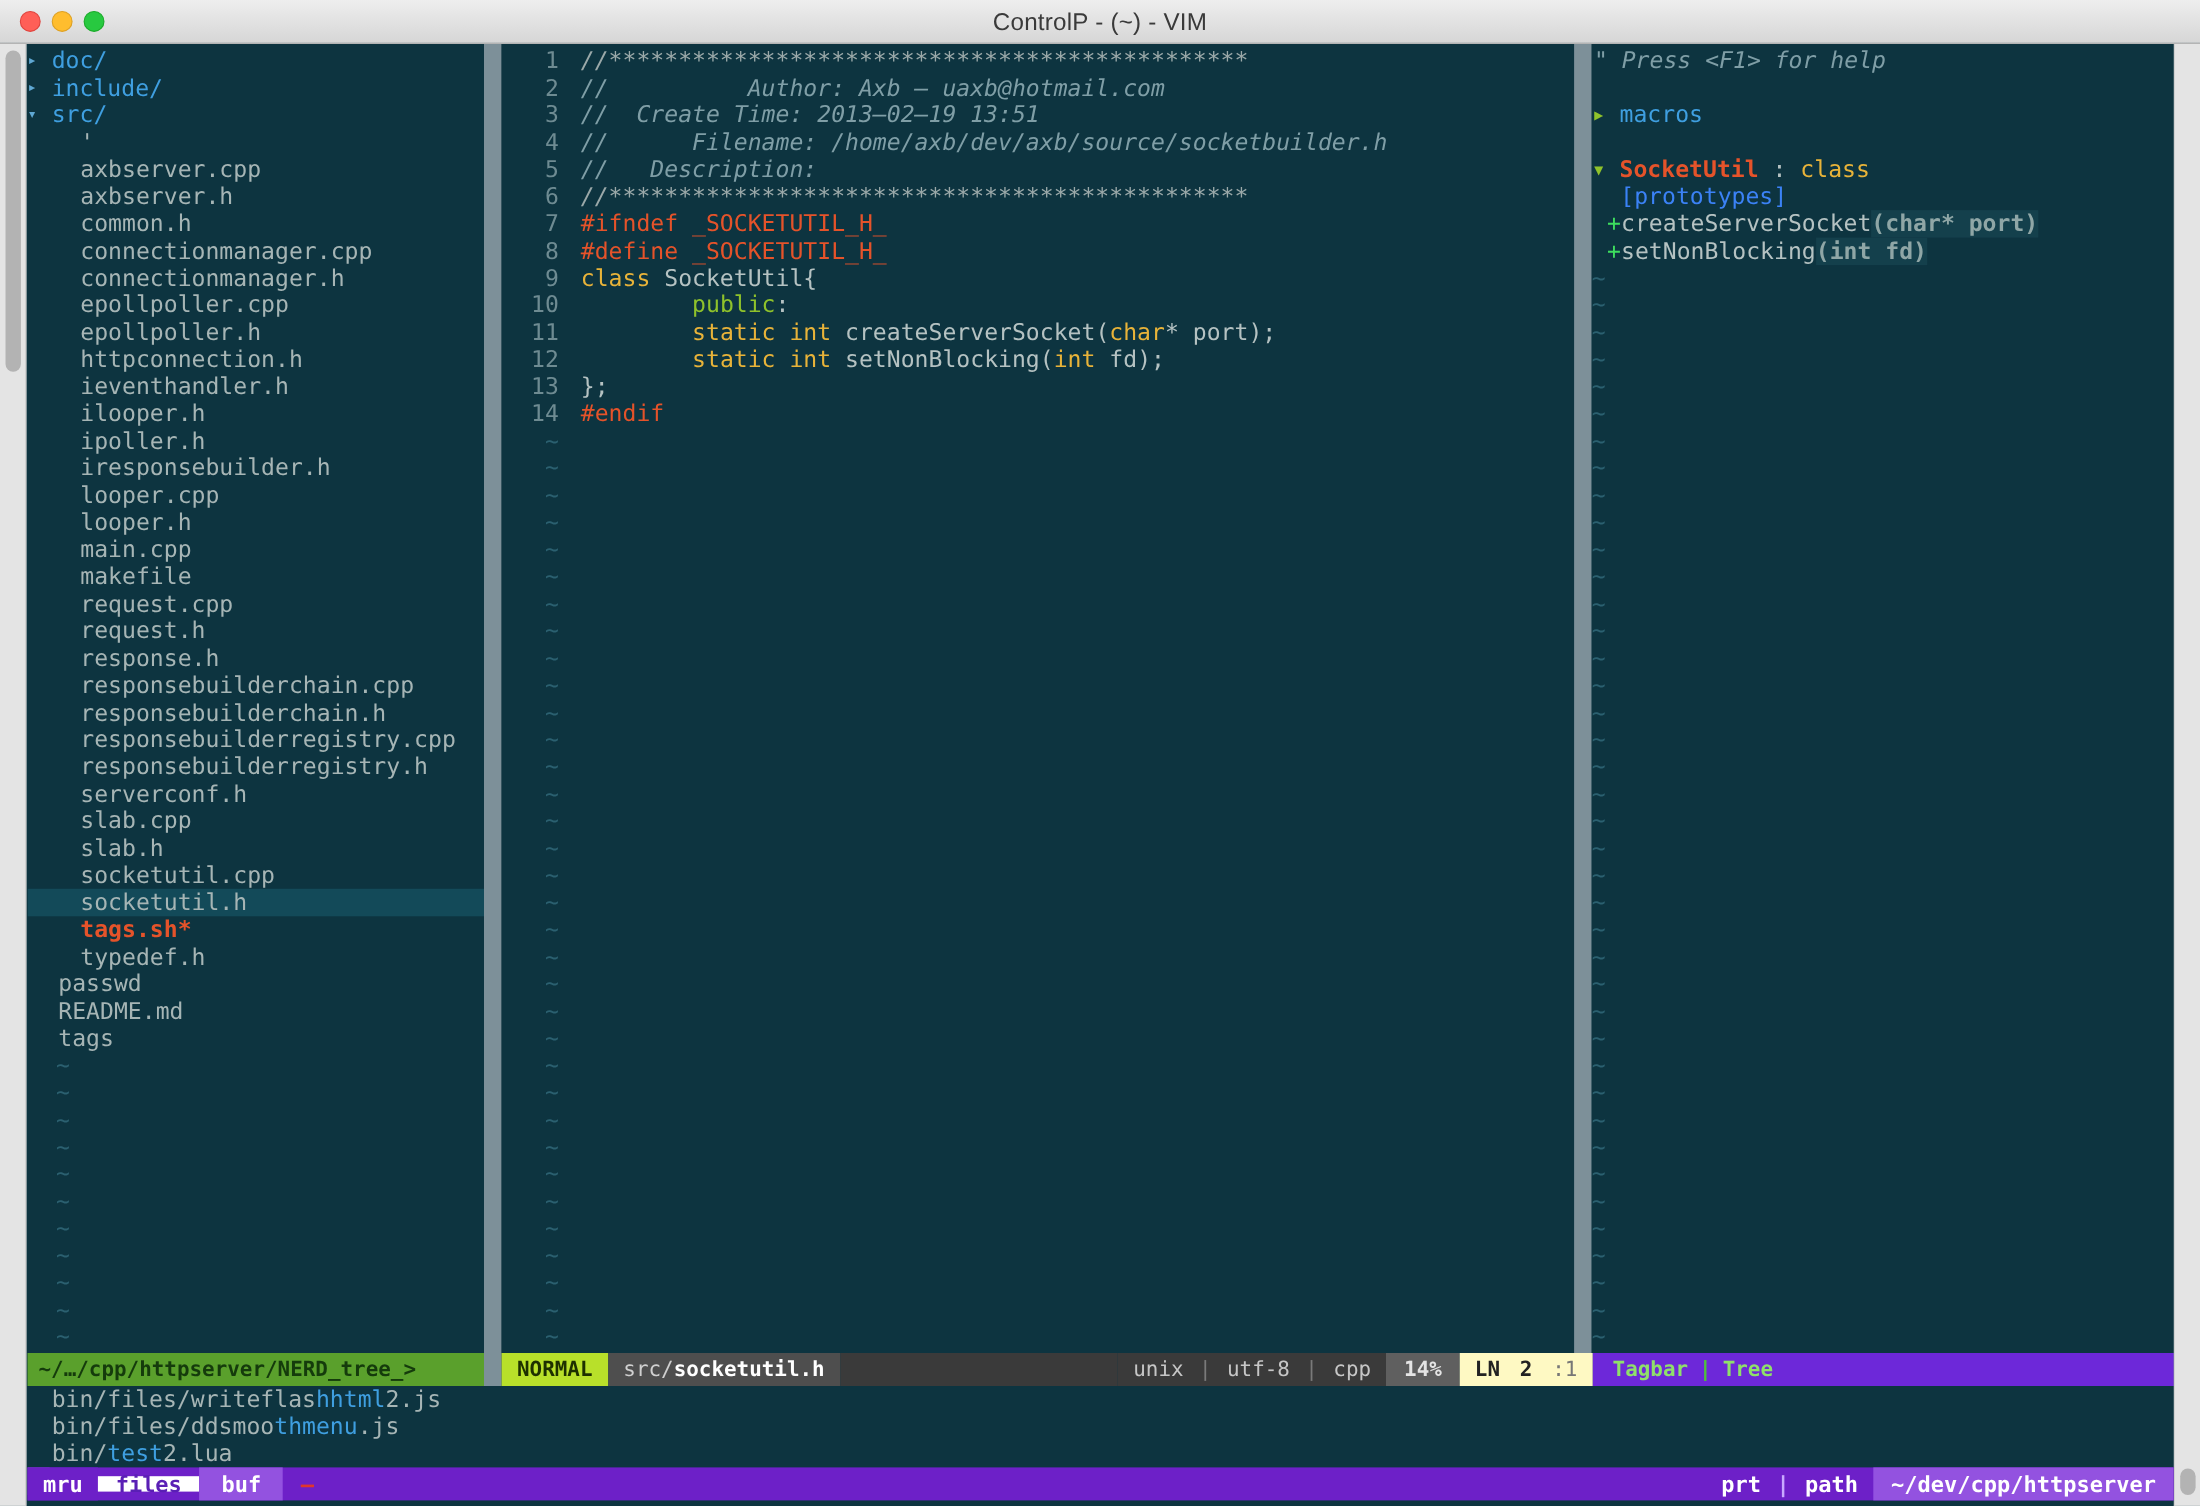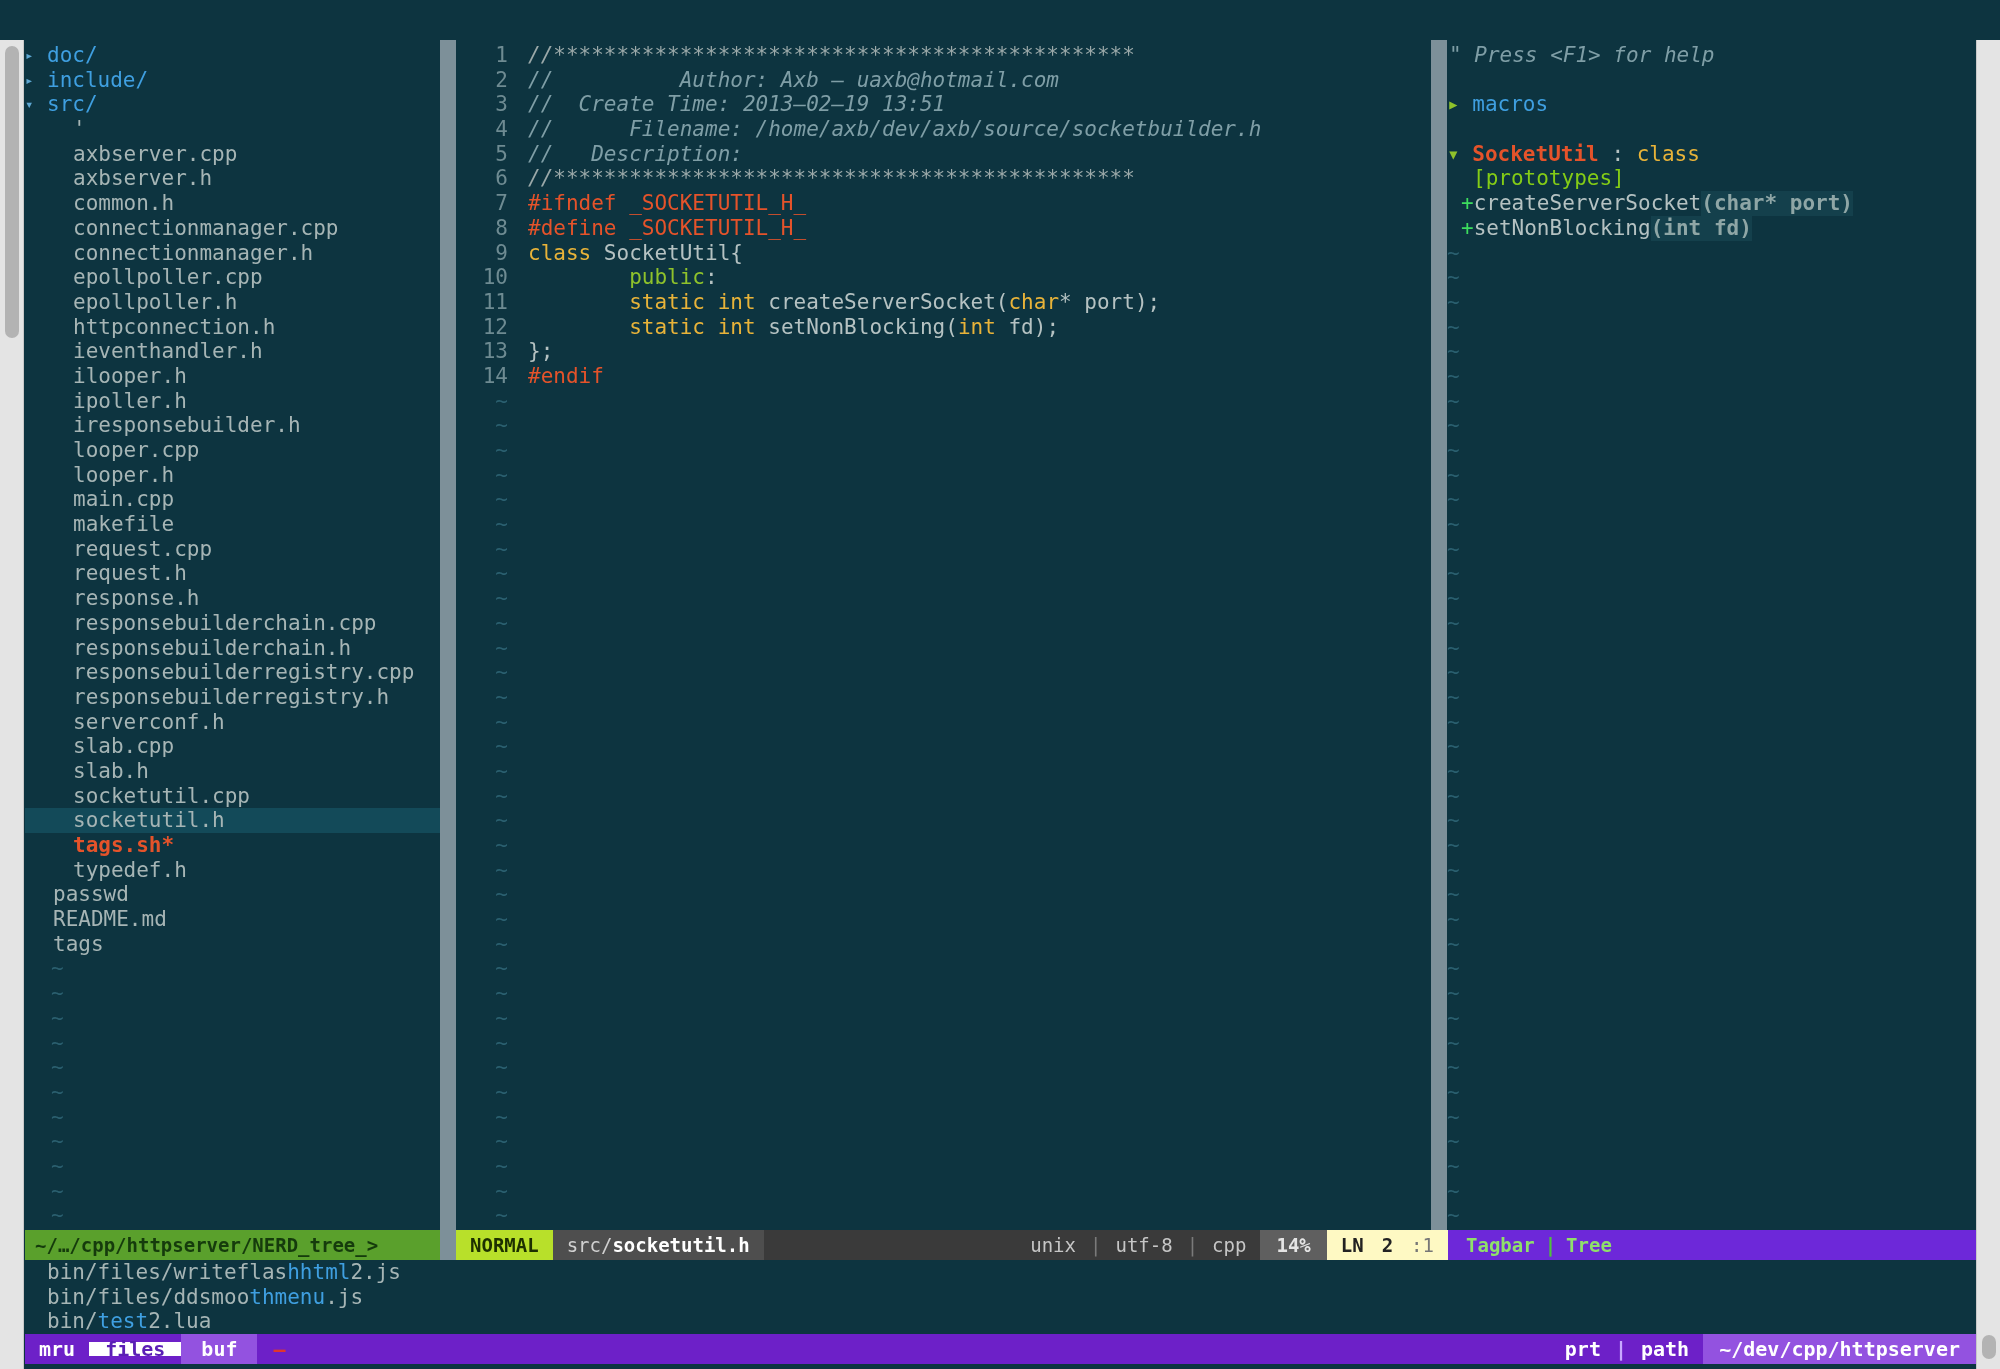--- a/index.html
+++ b/index.html
@@ -123,21 +123,21 @@
     background: #0d3440; overflow: hidden; padding-top: 3px;
   }
   .tb-row { height: 24.7px; display: flex; align-items: baseline; white-space: pre; }
   .tb-help { color: #7f9ea6; font-style: italic; padding-left: 2px; }
   .tb-arrow-r { color: #8fc22b; }
   .tb-arrow-d { color: #8fc22b; }
   .tb-kind  { color: #3f9fe0; }
   .tb-class { color: #e5532a; font-weight: bold; }
   .tb-colon { color: #b5c2c2; }
   .tb-classkw { color: #e8b339; }
-  .tb-proto { color: #84cc16; }
+  .tb-proto { color: #3b82f6; }
   .tb-plus  { color: #3ddd5e; }
   .tb-name  { color: #b5c2c2; }
   .tb-sig   { color: #8fa6a6; background: #14404c; font-weight: bold; }
   .tb-tilde { color: #2b6070; }
 
   
   .statusline {
     position: absolute; left: 25px; top: 1190px;
     width: 1951px; height: 30px;
     display: flex; align-items: flex-end;
@@ -227,20 +227,28 @@
     display: flex; align-items: center; padding-left: 22px;
   }
   .pr-arrows { color: #6e8b92; }
   .pr-text { color: #c5d0d0; }
 </style>
 </head>
 <body>
 
 <div id="app">
 
+  <div class="titlebar">
+    <div class="tl-buttons">
+      <span class="tl-btn tl-close"></span>
+      <span class="tl-btn tl-min"></span>
+      <span class="tl-btn tl-max"></span>
+    </div>
+    <div class="tl-title">ControlP - (~) - VIM</div>
+  </div>
 
   <div class="winbody">
 
     <div class="vscroll-left">
       <div class="thumb"></div>
     </div>
 
     <div class="vscroll-right">
       <div class="thumb"></div>
     </div>

